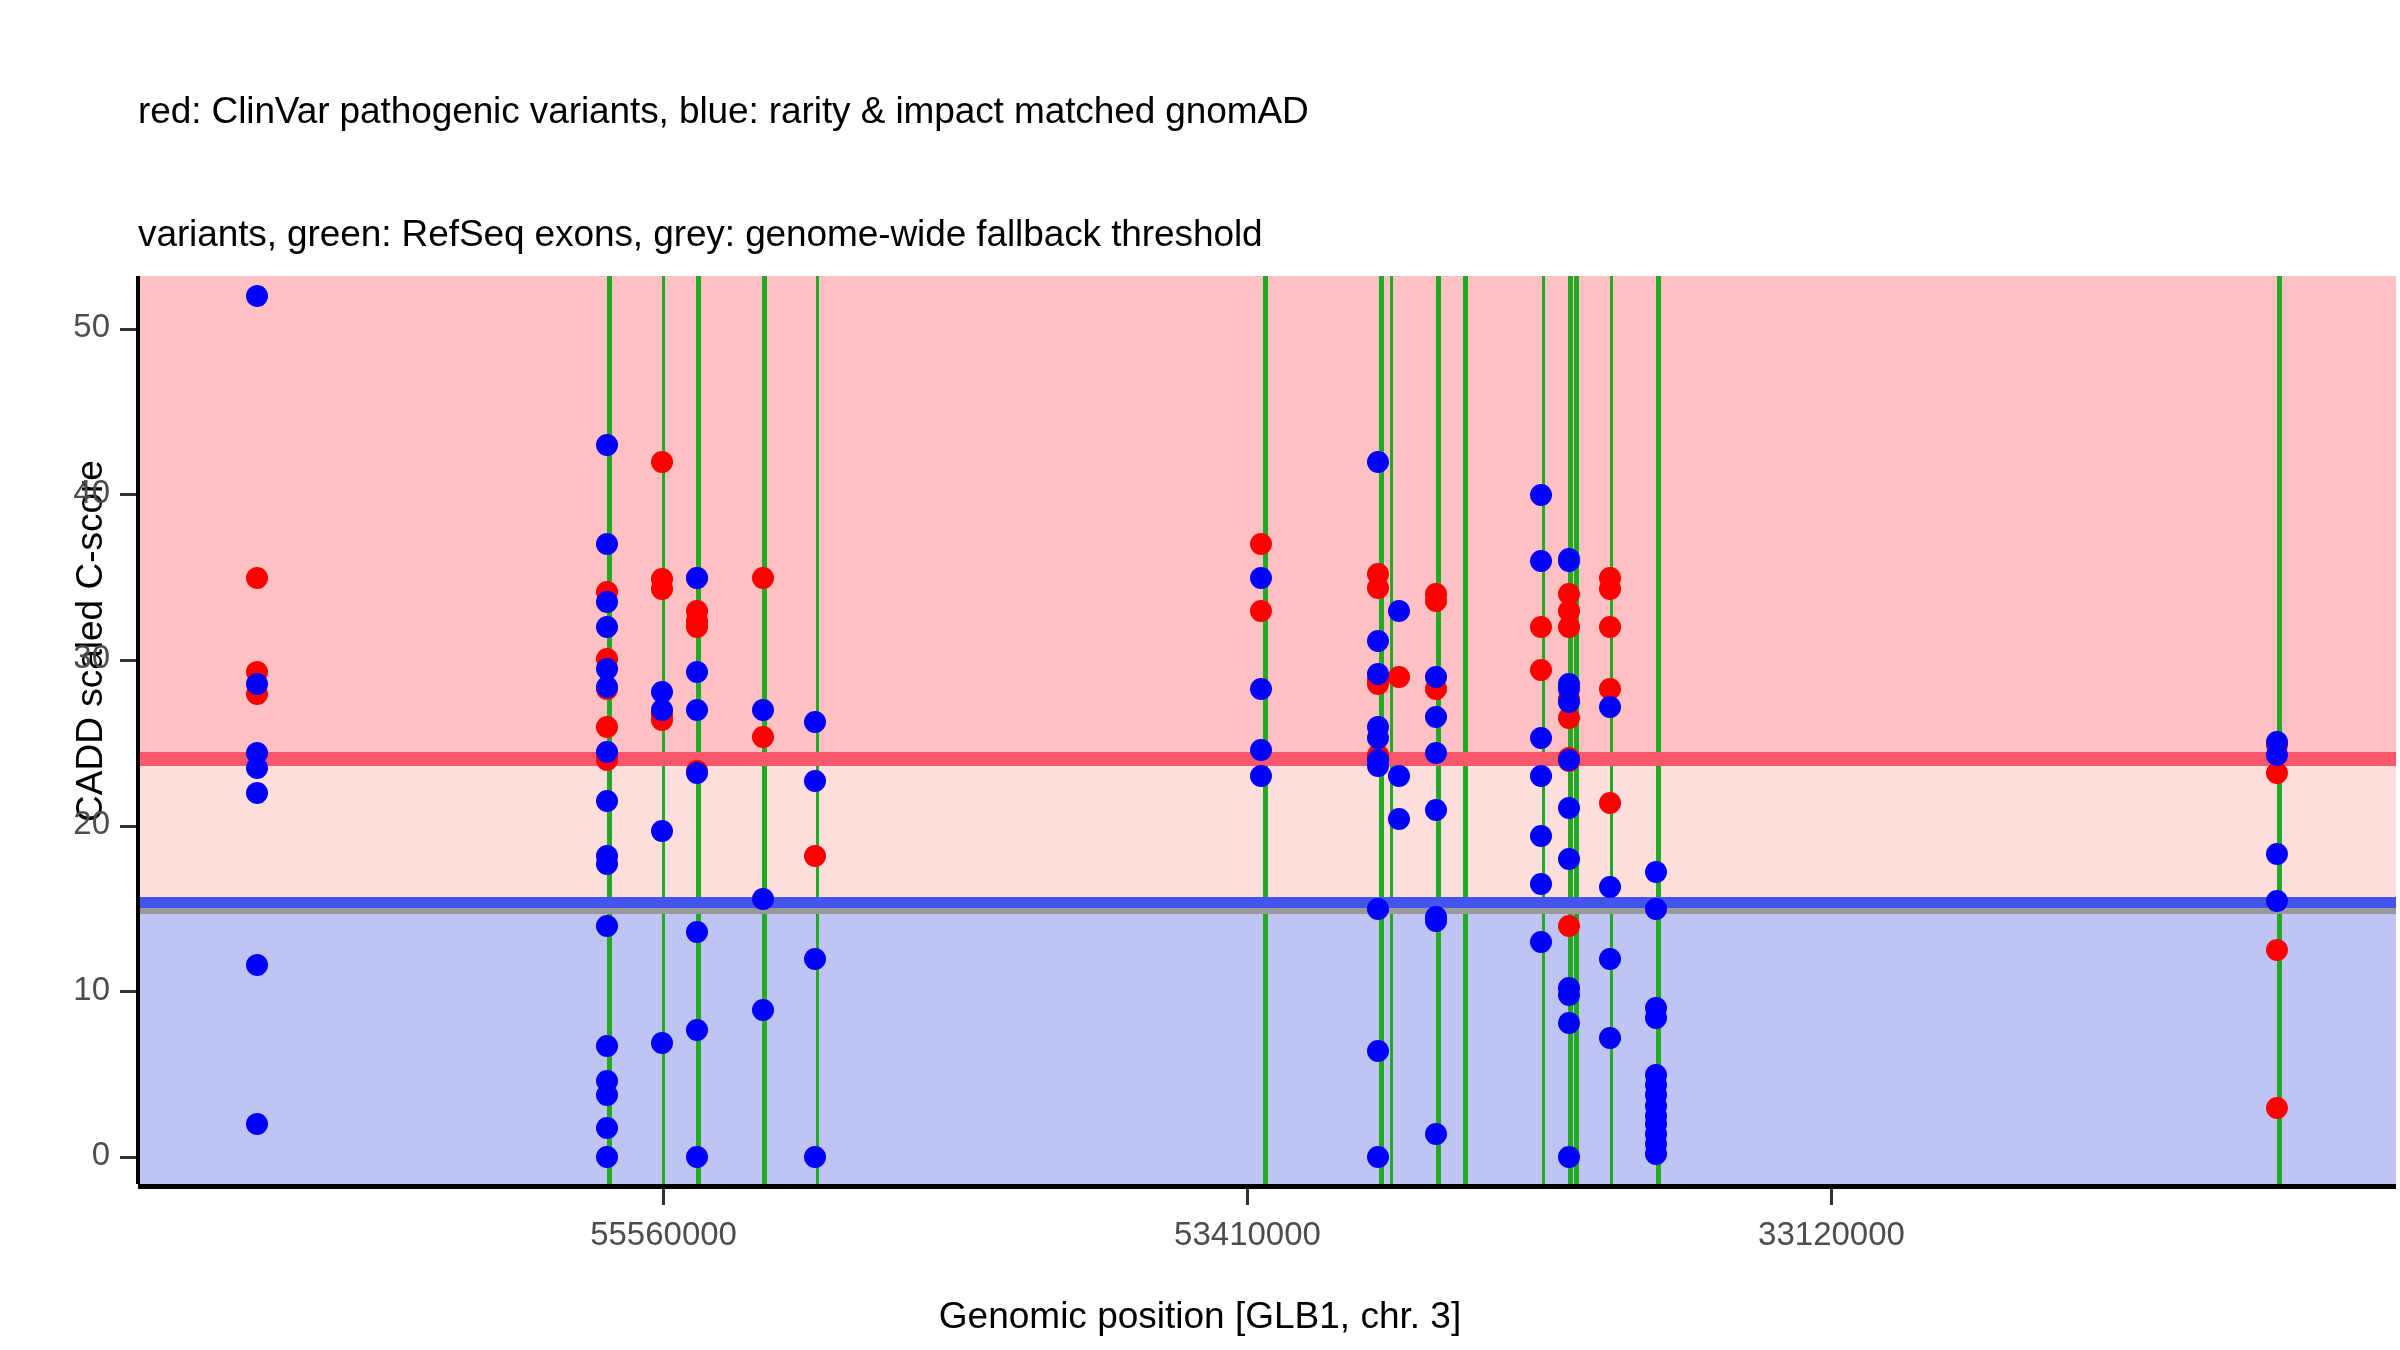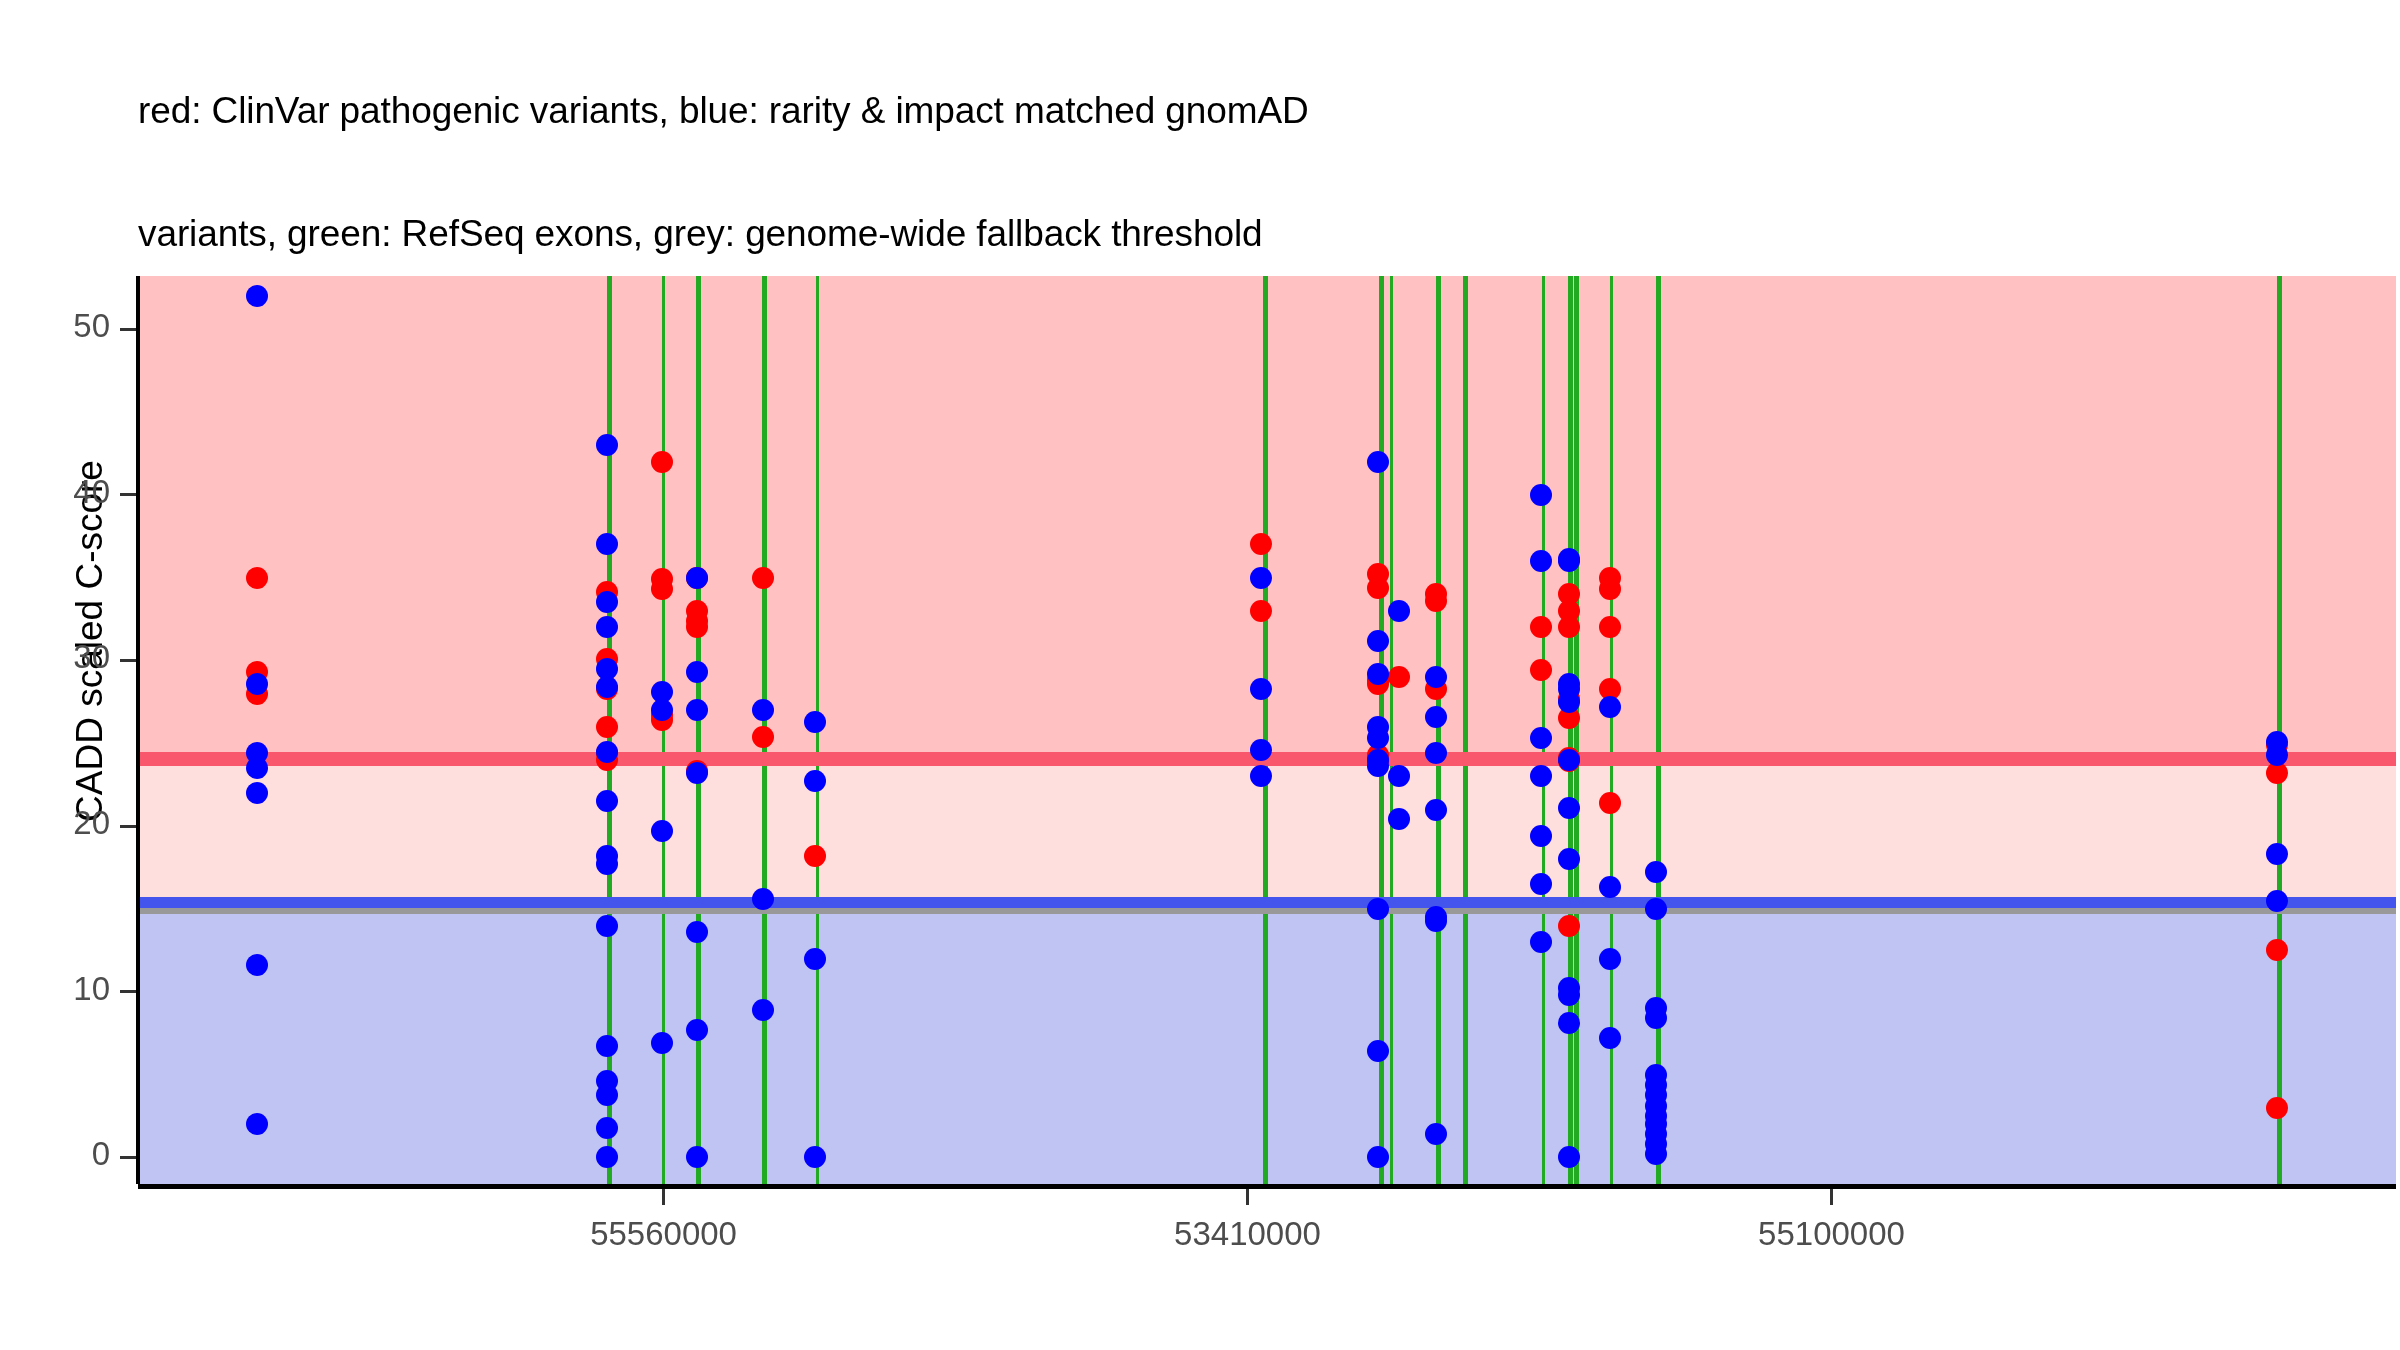--- a/index.html
+++ b/index.html
@@ -144,20 +144,21 @@
 
 <div id="figure">
 
   <div id="title-block">
     <span class="tline">red: ClinVar pathogenic variants, blue: rarity &amp; impact matched gnomAD</span>
     <span class="tline">variants, green: RefSeq exons, grey: genome-wide fallback threshold</span>
   </div>
 
   <div id="ylab">CADD scaled C-score</div>
 
+  <div id="xlab">Genomic position [GLB1, chr. 3]</div>
 
   <div id="panel">
     <div id="bands">
         <div class="band" style="top: 0px; height: 482.831px; background: rgb(255, 193, 193);"></div>
         <div class="band" style="top: 482.831px; height: 143.325px; background: rgb(255, 222, 222);"></div>
         <div class="band" style="top: 634.606px; height: 273.394px; background: rgb(191, 196, 242);"></div>
       </div>
     <div id="exons">
         <div class="exon" style="left: 468.566px; width: 5px; background: rgb(34, 170, 34);"></div>
         <div class="exon" style="left: 524.069px; width: 3px; background: rgb(34, 170, 34);"></div>
@@ -359,16 +360,16 @@
       <div class="ylabwrap" style="top: 472.715px;">40</div>
       <div class="ytick" style="top: 327.522px;"></div>
       <div class="ylabwrap" style="top: 307.022px;">50</div>
     </div>
   <div id="xticks">
       <div class="xtick" style="left: 662.069px;"></div>
       <div class="xtick-label" style="left: 663.569px;">55560000</div>
       <div class="xtick" style="left: 1246.03px;"></div>
       <div class="xtick-label" style="left: 1247.53px;">53410000</div>
       <div class="xtick" style="left: 1830px;"></div>
-      <div class="xtick-label" style="left: 1831.5px;">55100000</div>
+      <div class="xtick-label" style="left: 1831.5px;">33120000</div>
     </div>
 
 </div>
 
 </body></html>

